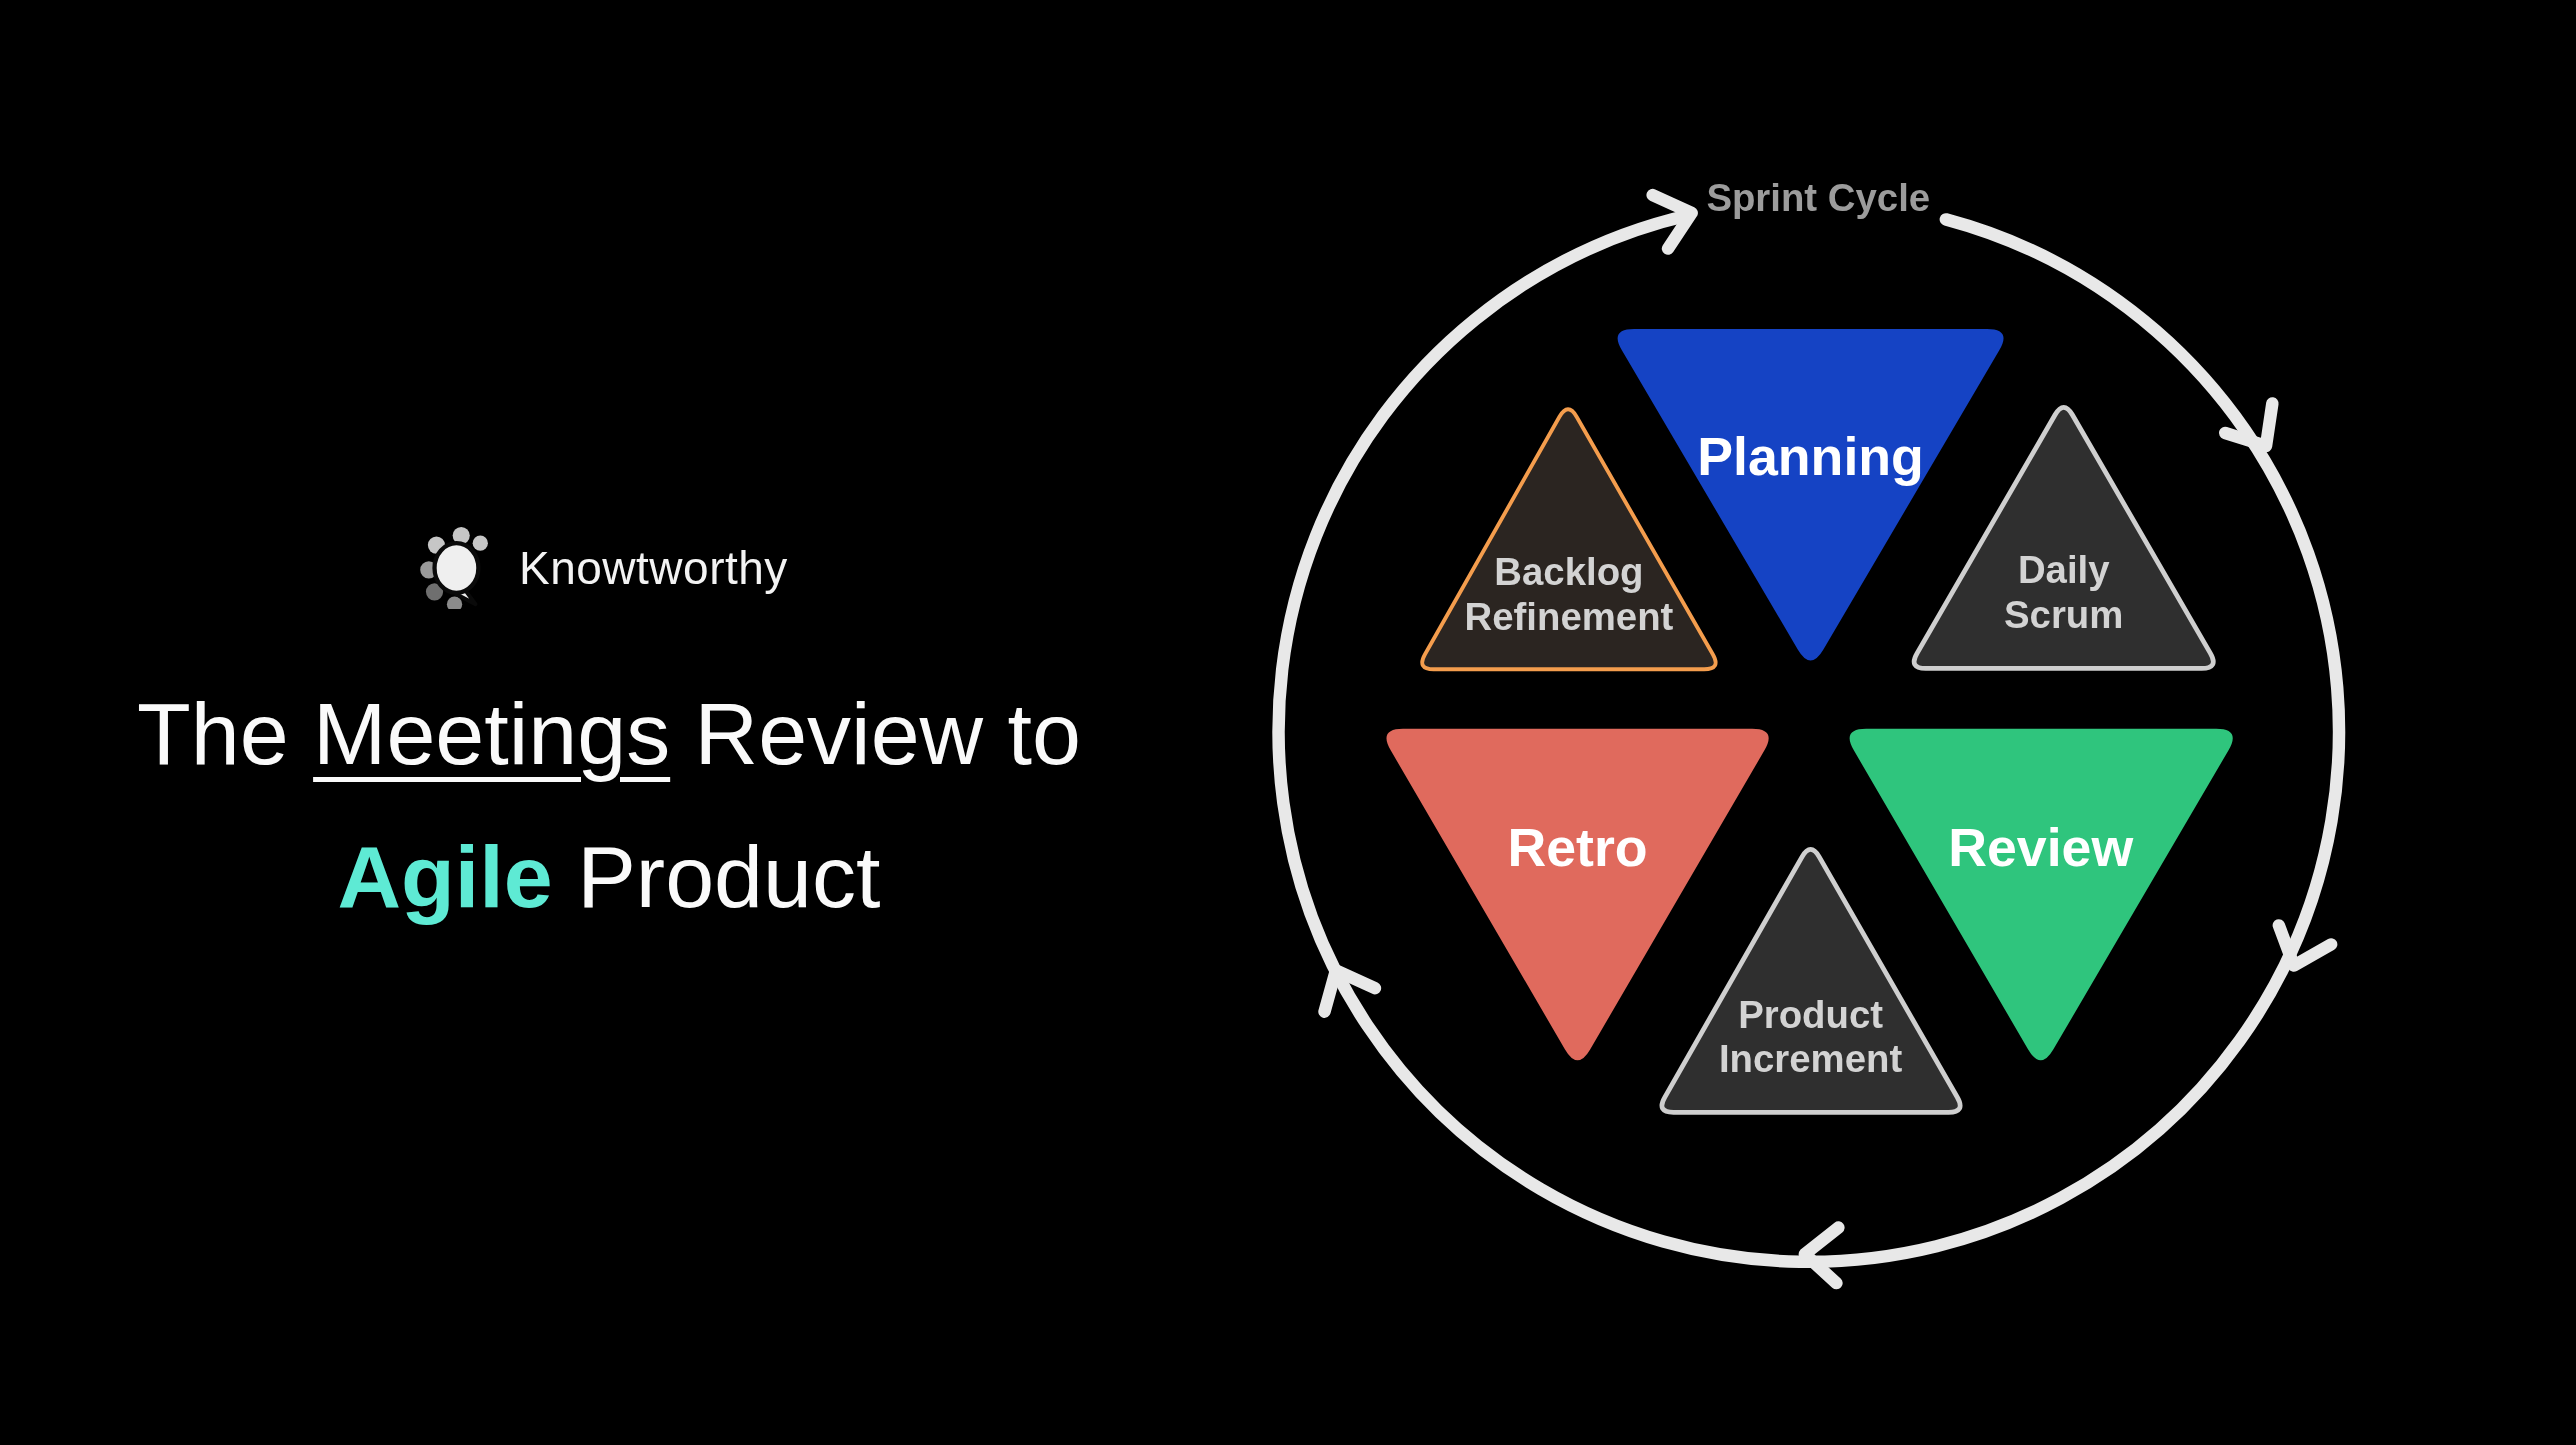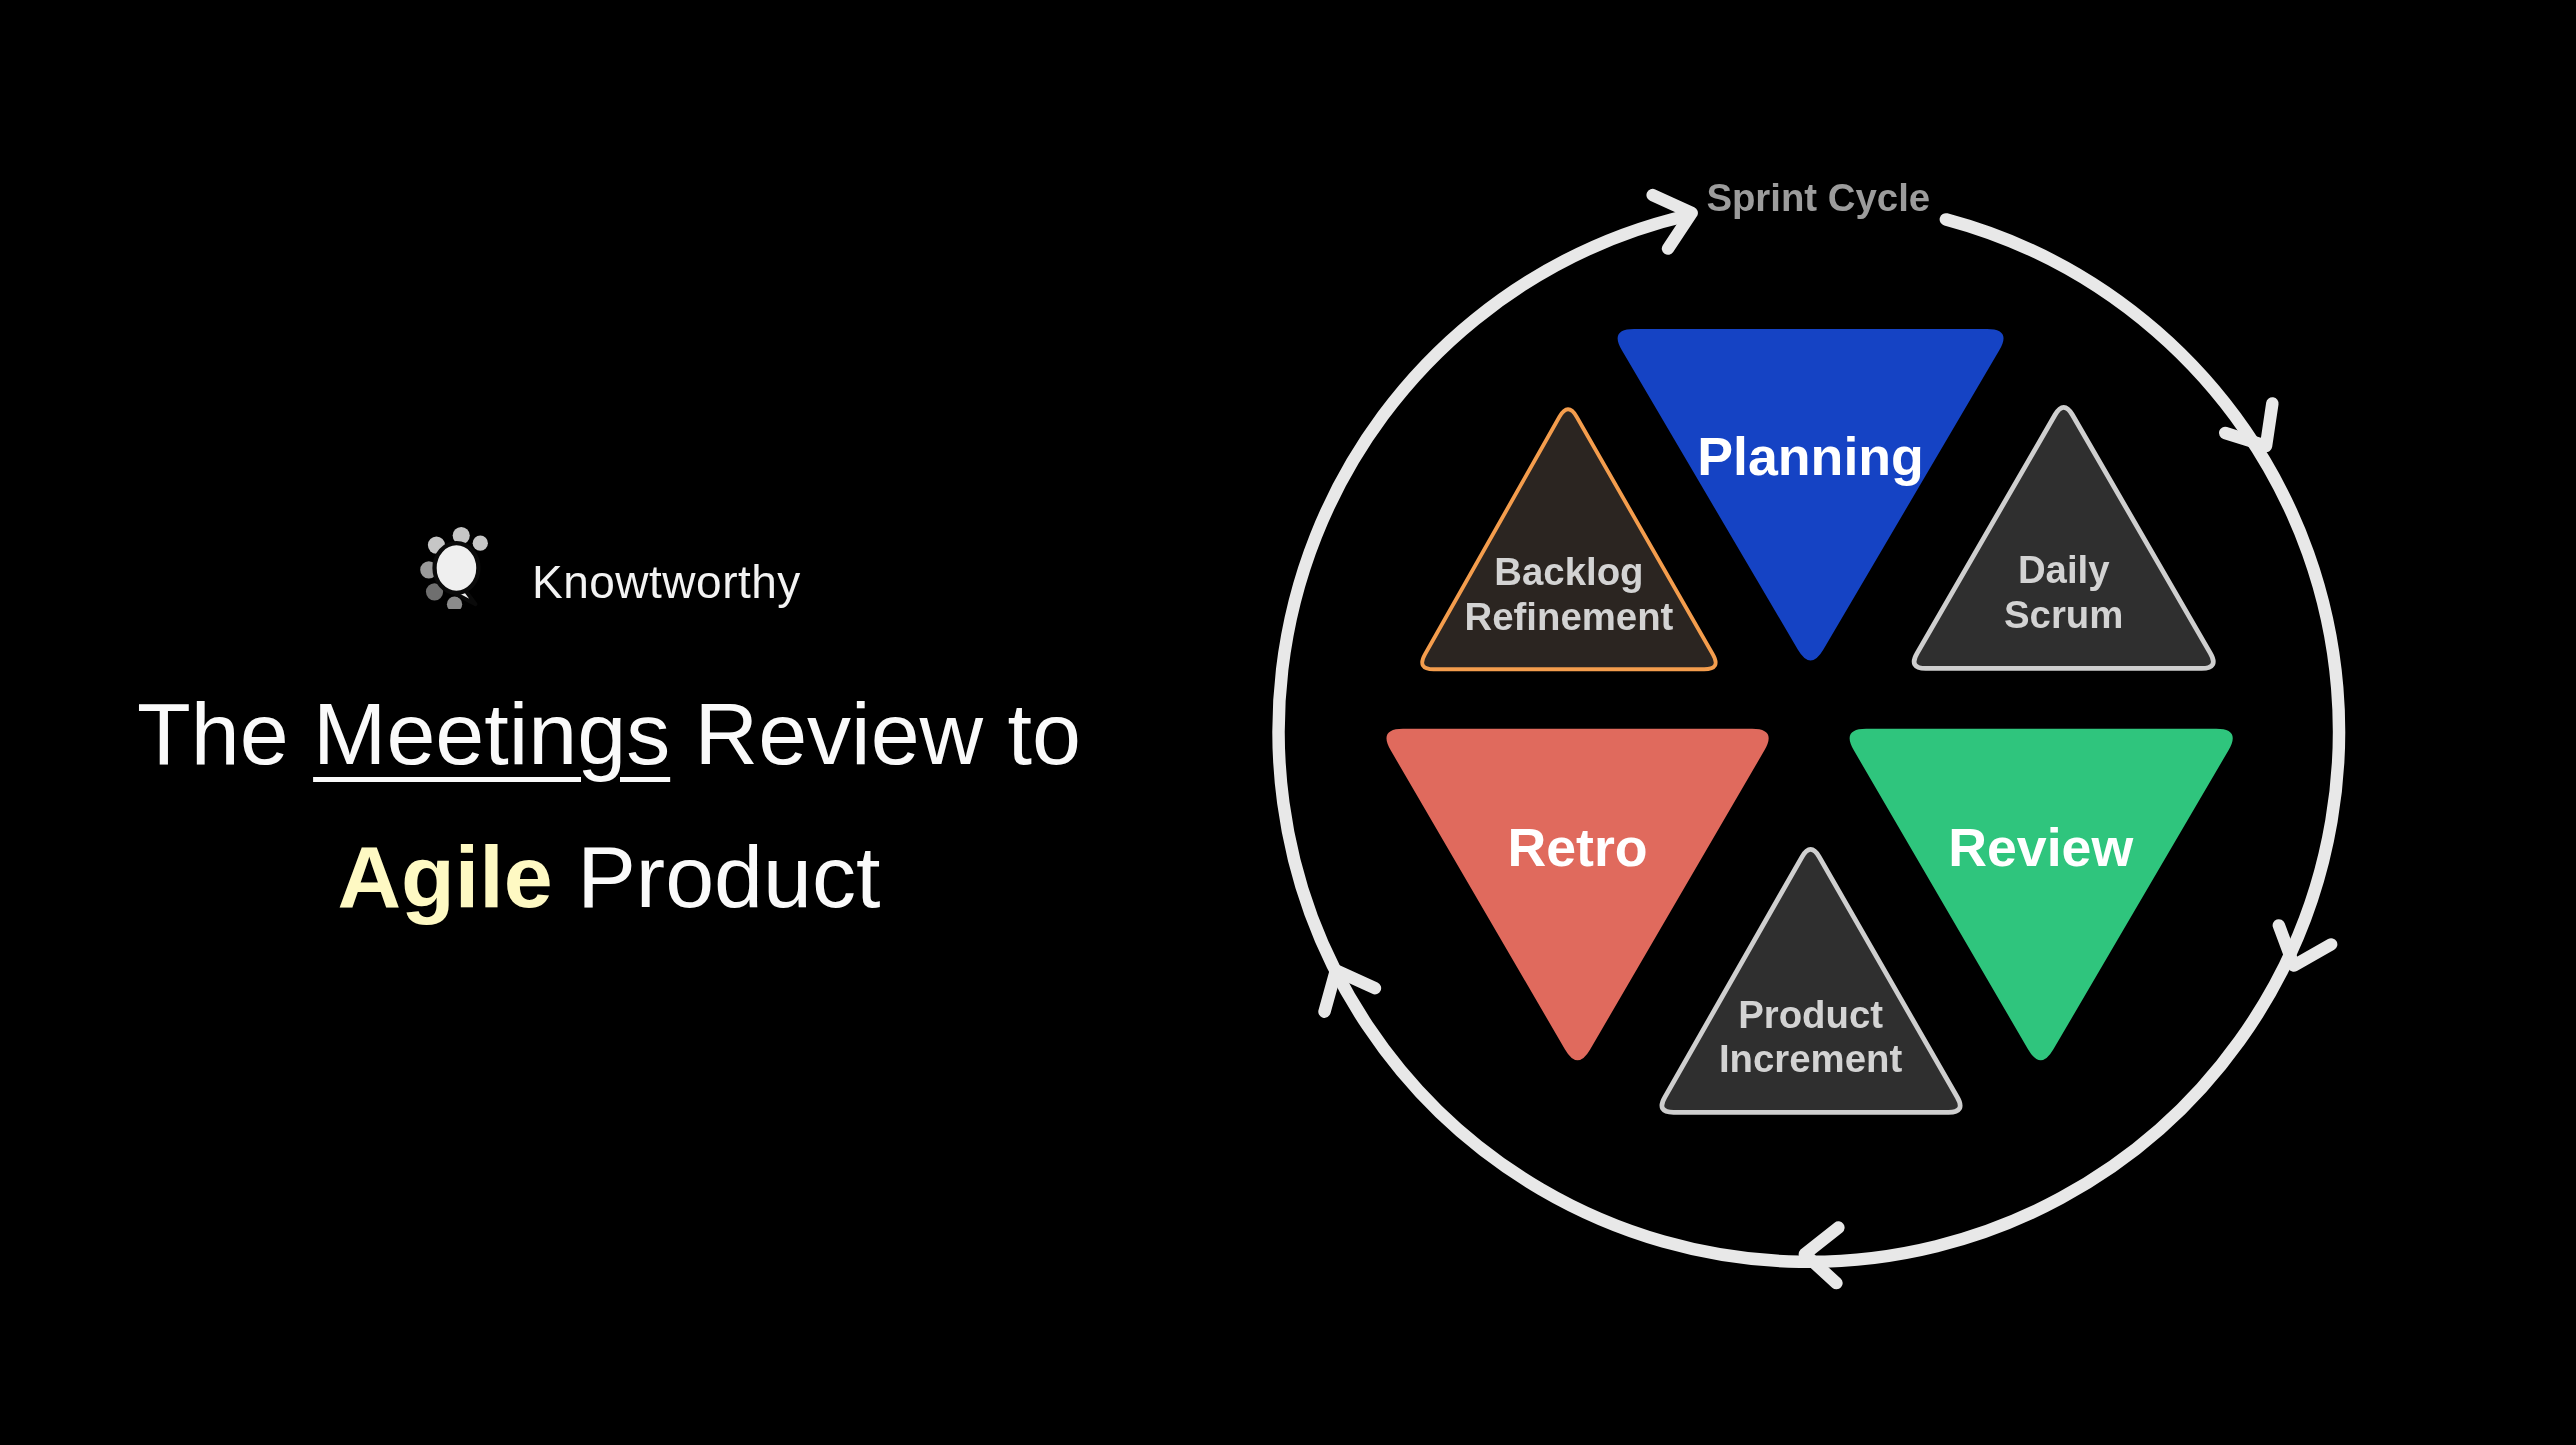--- a/index.html
+++ b/index.html
@@ -5,21 +5,21 @@
   html,body{margin:0;padding:0;background:#000;}
   .stage{
     position:relative;
     width:2576px;height:1445px;
     background:#000;
     overflow:hidden;
     font-family:"Liberation Sans",sans-serif;
   }
   .logo{
     position:absolute;left:420px;top:527px;
-    display:flex;align-items:flex-end;gap:41px;
+    display:flex;align-items:center;gap:28px;
   }
   .logo .name{
     font-size:46px;color:#F3F3F3;font-weight:400;letter-spacing:0.5px;
   }
   .title{
     position:absolute;left:0;top:662px;width:1218px;
     text-align:center;
     font-size:88px;line-height:143px;
     color:#FAFAFA;font-weight:400;
   }
@@ -46,21 +46,21 @@
       <circle cx="15" cy="68" r="9" fill="#6F6F6F"></circle>
       <circle cx="36" cy="81" r="8" fill="#8B8B8B"></circle>
       <path d="M 44 62 L 58 81 L 37 70 Z" fill="#EFEFEF" stroke="#0A0A0A" stroke-width="4" stroke-linejoin="round"></path>
       <ellipse cx="38" cy="43" rx="23" ry="26" fill="#EFEFEF" stroke="#0A0A0A" stroke-width="4.5"></ellipse>
     </svg>
     <span class="name">Knowtworthy</span>
   </div>
 
   <div class="title" style="color: rgb(250, 250, 250);">
     <div><span>The </span><span class="u">Meetings</span><span> Review to</span></div>
-    <div><span class="accent" style="color: #fef9c3;">Agile</span><span> Product</span></div>
+    <div><span class="accent" style="color: #5eead4;">Agile</span><span> Product</span></div>
   </div>
 
   <svg class="diagram" width="2576" height="1445" viewBox="0 0 2686 1507">
       <path d="M 2029.1 228.8 A 553 553 0 1 1 1761.6 224.2" fill="none" stroke="#E8E8E8" stroke-width="13" stroke-linecap="round"></path>
       <g>
         <path d="M 1691.2 365.4 Q 1678 343 1704.0 343.0 L 2072.0 343.0 Q 2098 343 2084.8 365.4 L 1901.2 677.6 Q 1888 700 1874.8 677.6 Z" fill="#1543C4"></path>
         <text text-anchor="middle" fill="#FFFFFF" font-size="56" font-weight="700"><tspan x="1888" y="495">Planning</tspan></text>
       </g>
       <g>
         <path d="M 1626.1 434.7 Q 1635 419 1644.0 434.6 L 1786.0 682.4 Q 1795 698 1777.0 698.0 L 1495.0 698.0 Q 1477 698 1485.9 682.3 Z" fill="#2B2521" stroke="#F49D4D" stroke-width="4" stroke-linejoin="round"></path>

